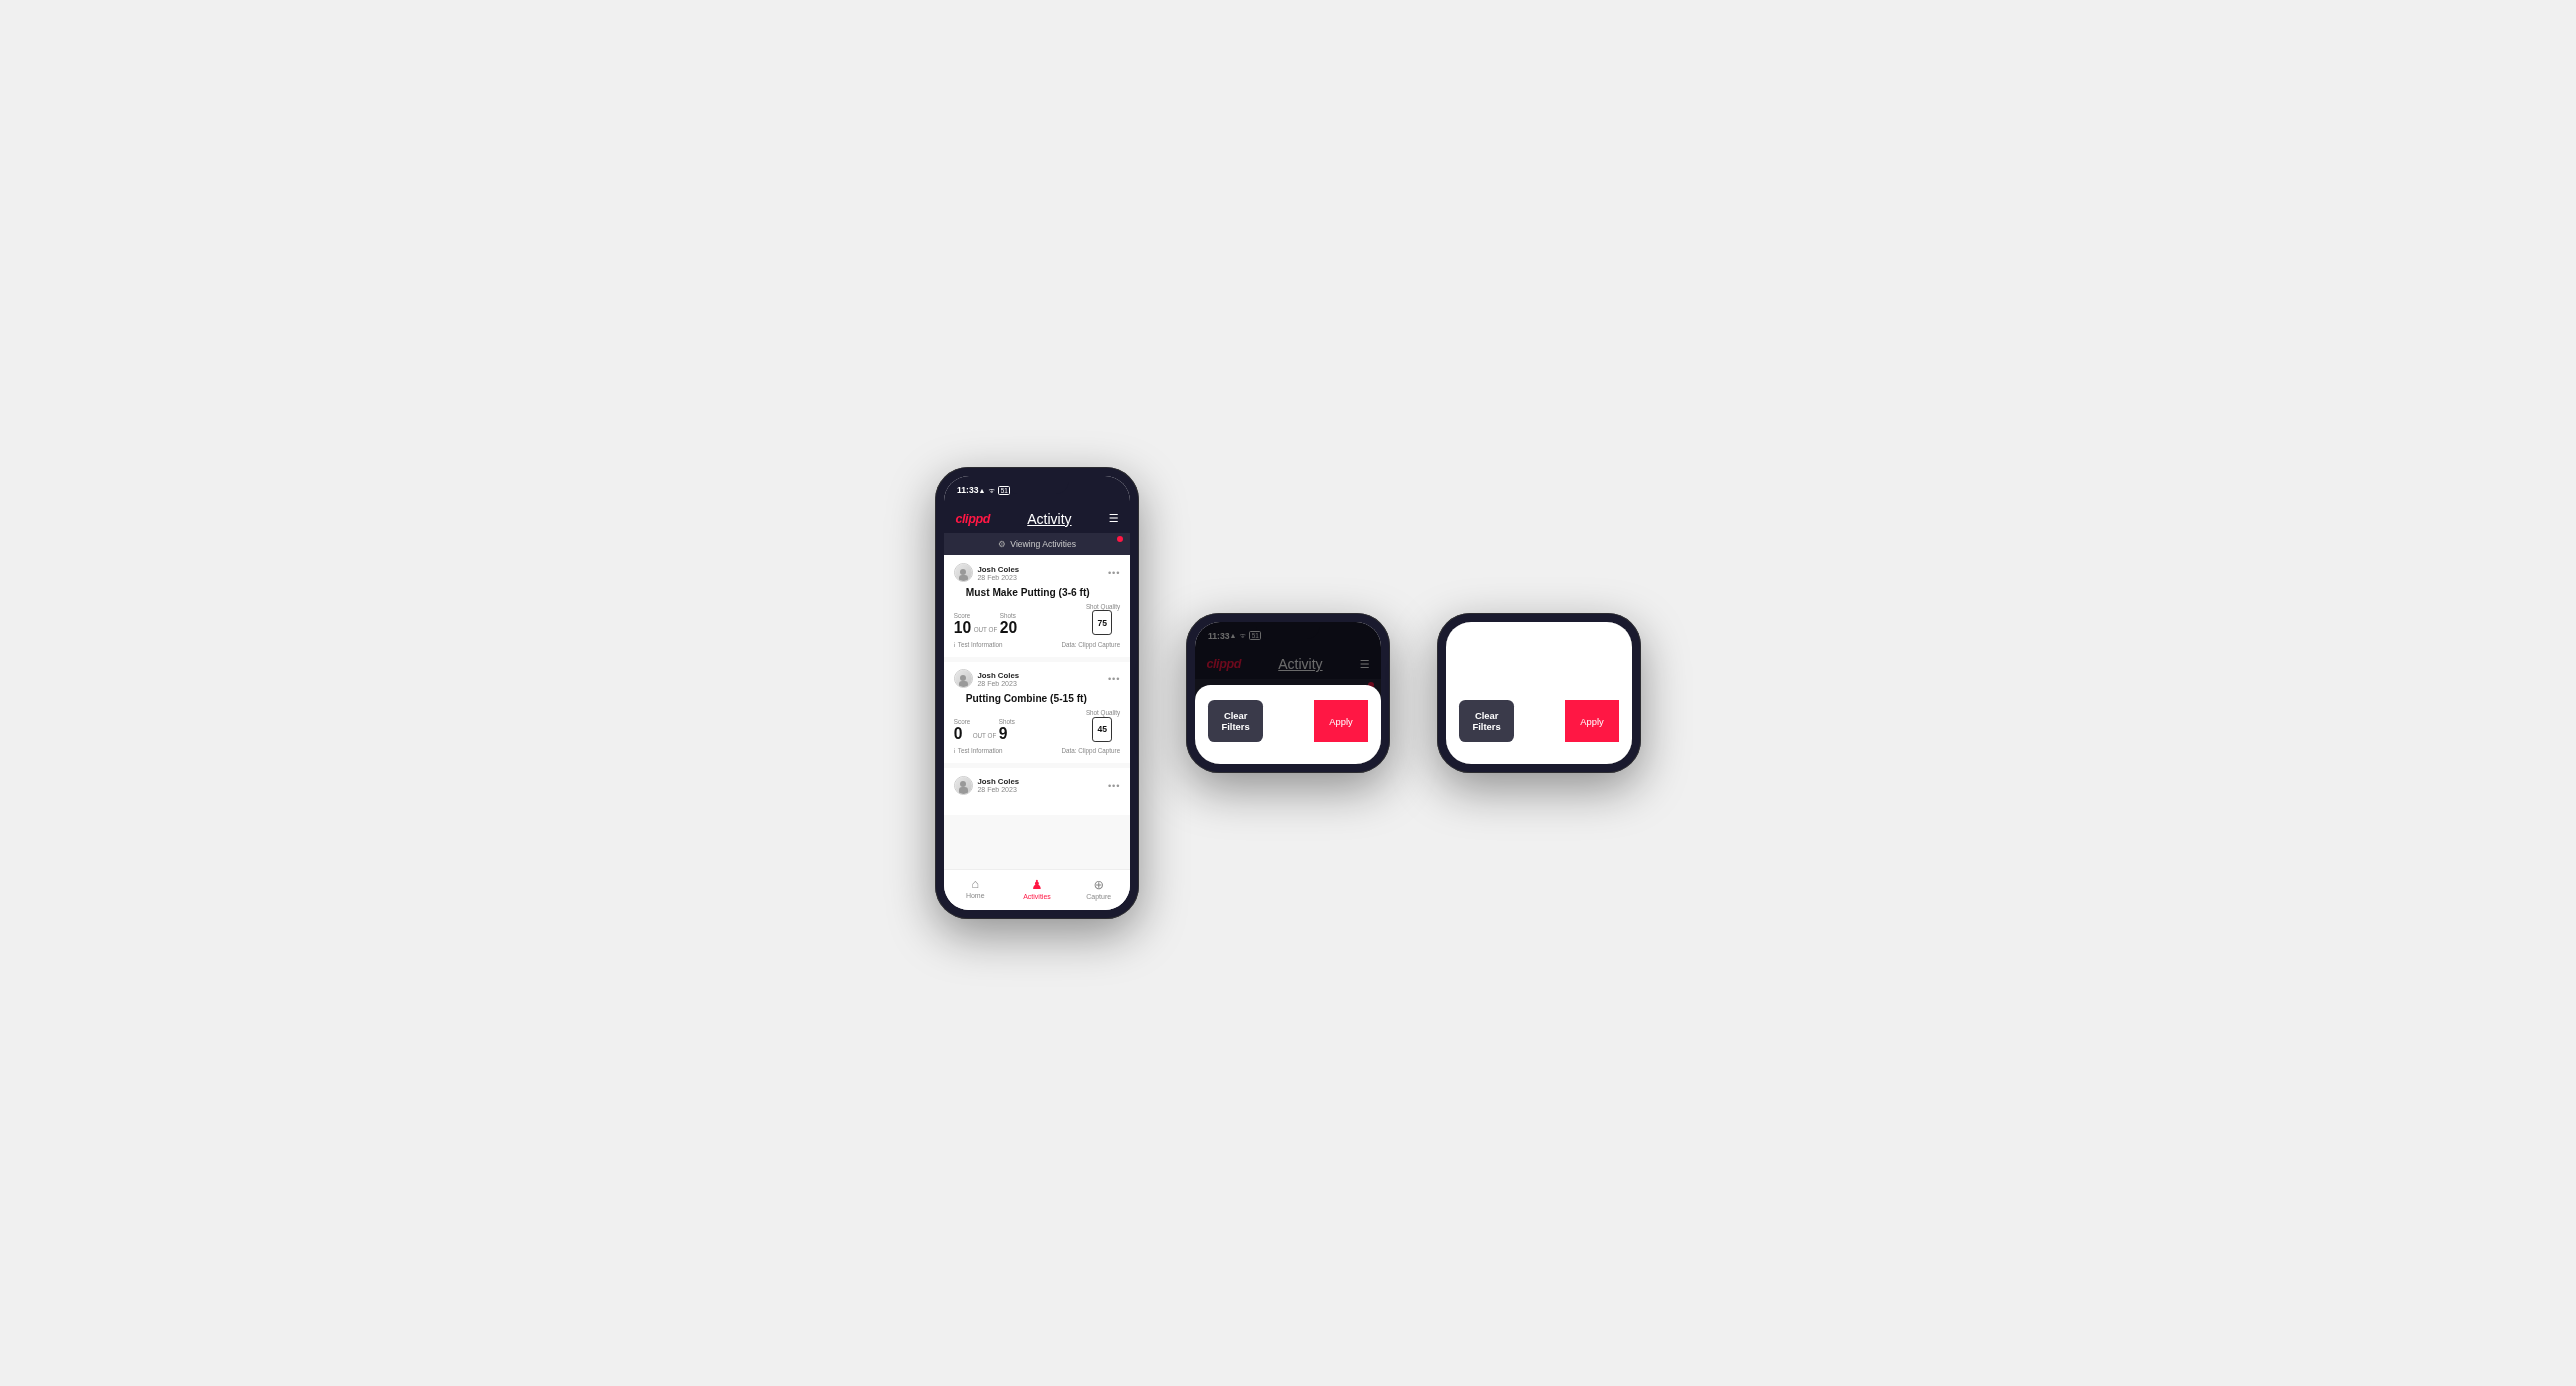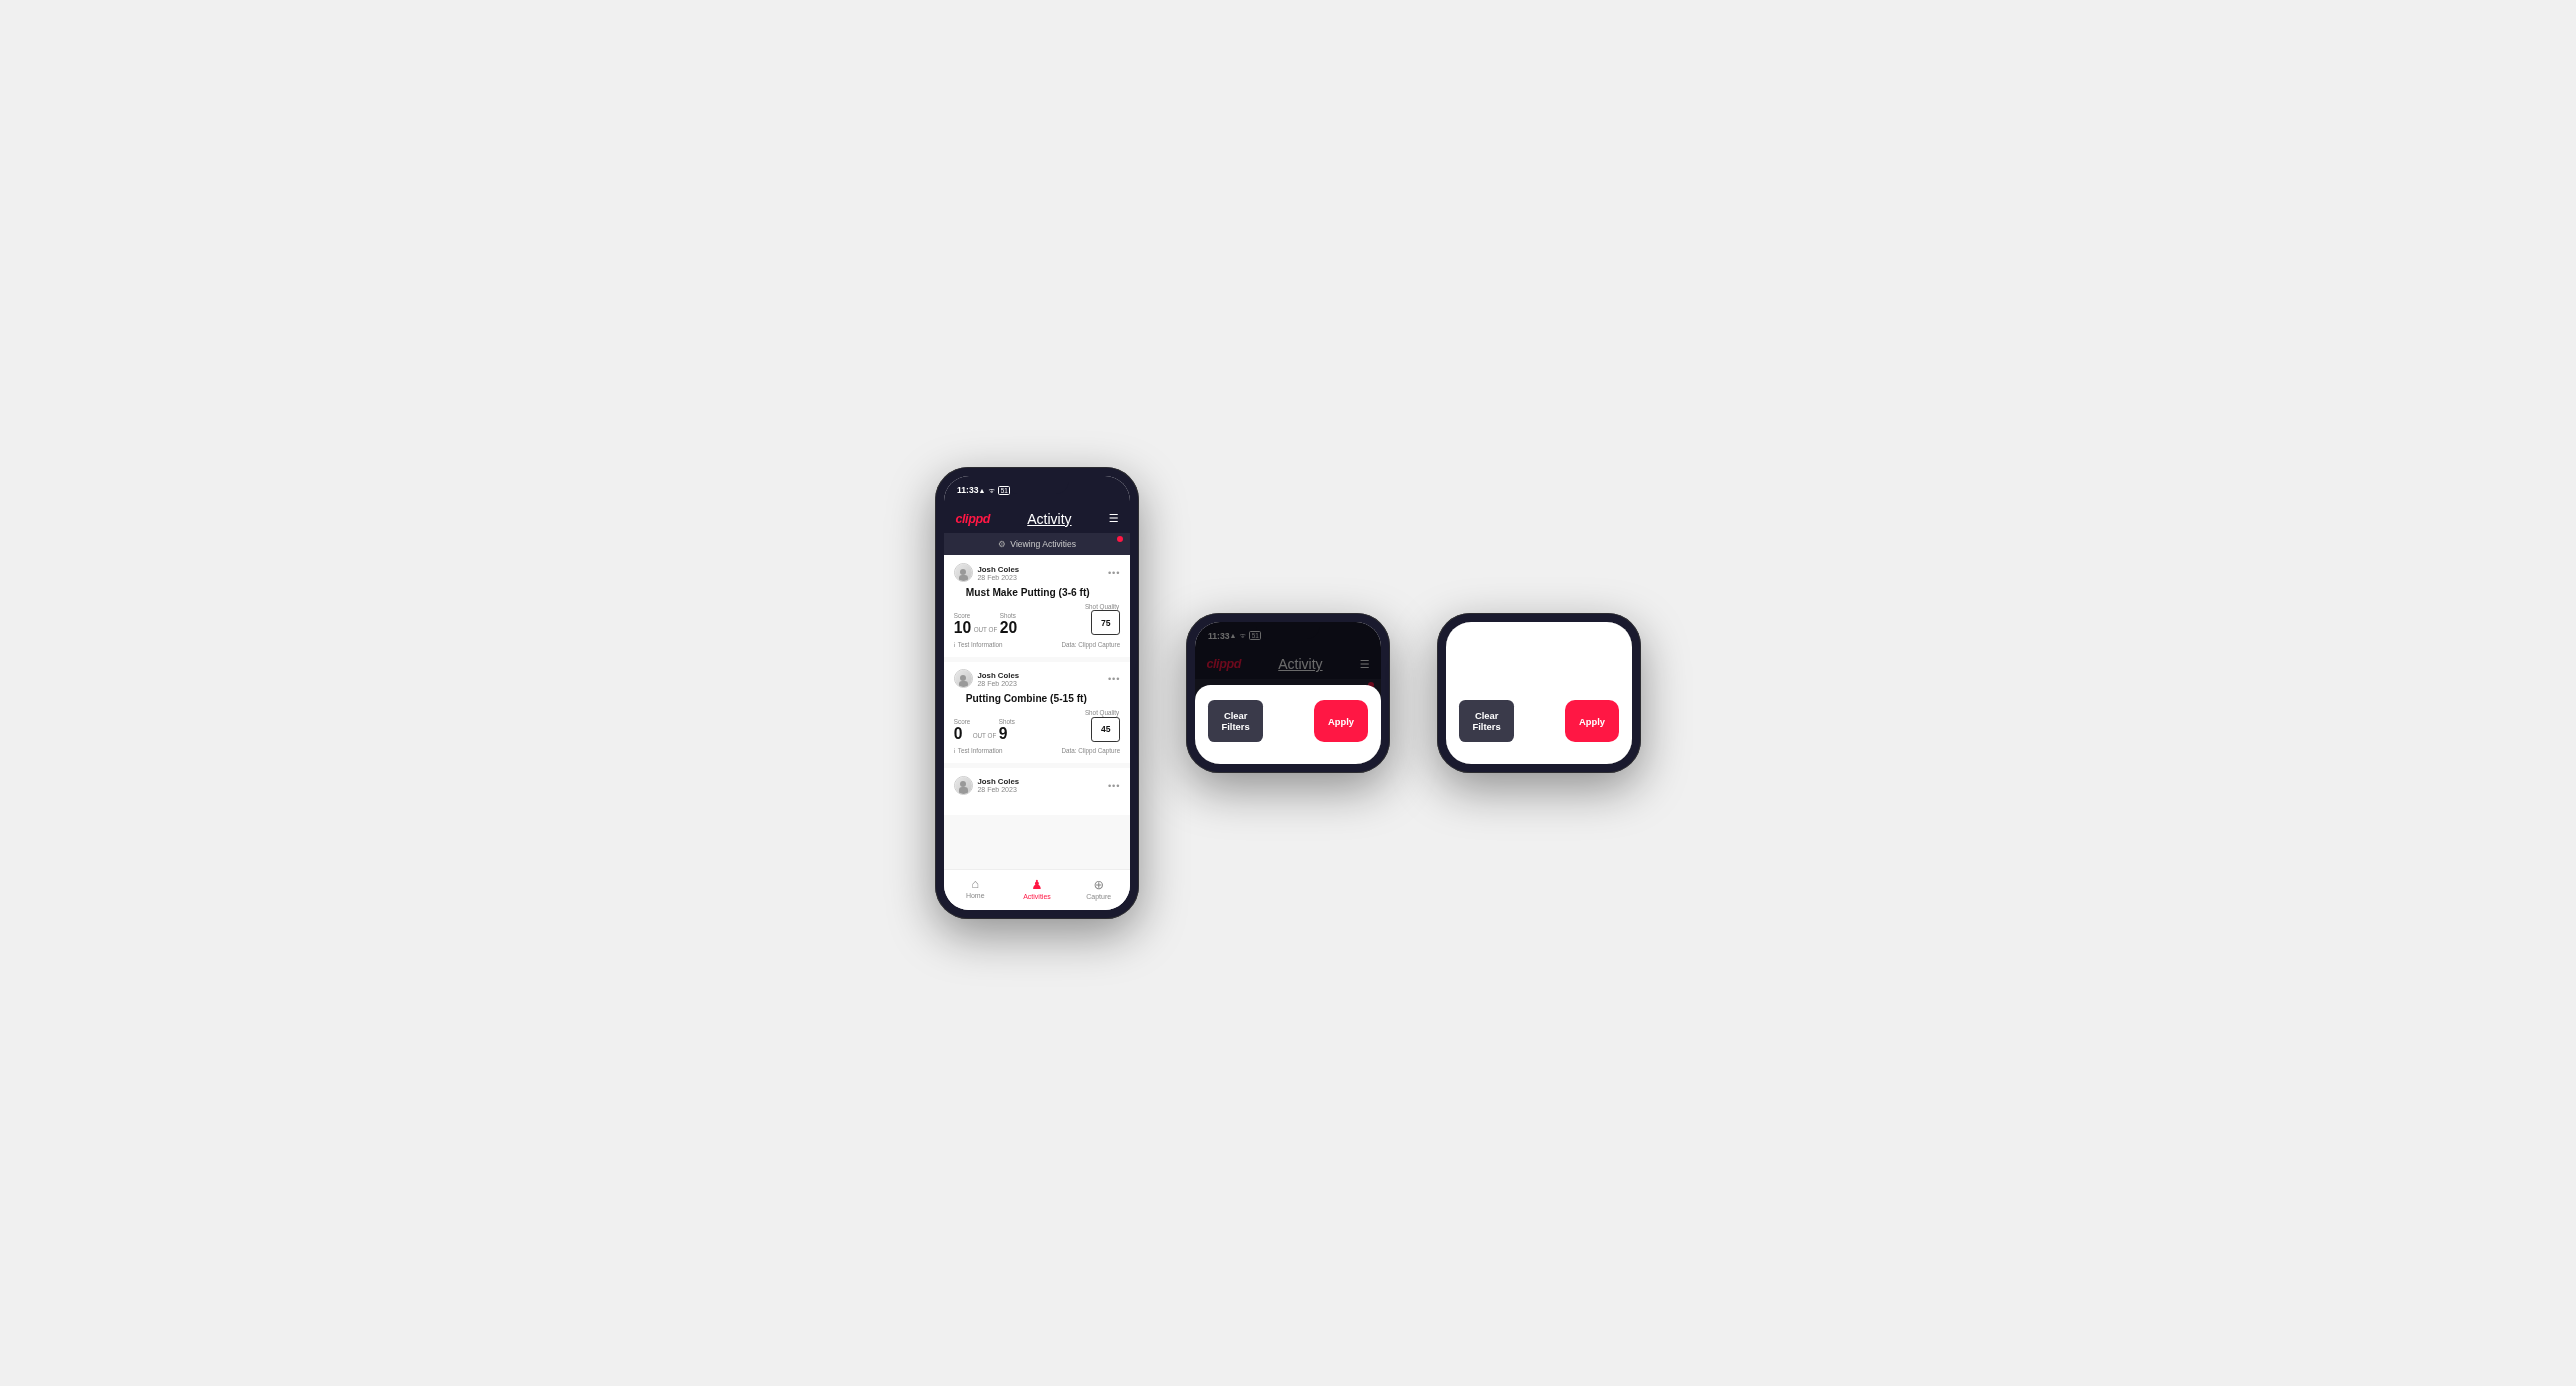--- a/index.html
+++ b/index.html
@@ -226,21 +226,21 @@
     }
     .stat-out-of {
       font-size: 6.3px;
       color: #888;
       align-self: flex-end;
       margin-bottom: 2.4px;
       margin-left: 2.4px;
       margin-right: 2.4px;
     }
     .shot-quality-badge {
-      width: 29px;
+      width: 20px;
       height: 25px;
       border: 1.6px solid #333;
       border-radius: 3.1px;
       display: flex;
       align-items: center;
       justify-content: center;
       font-size: 8.6px;
       font-weight: 700;
       color: #111;
       margin-left: 6.3px;
@@ -343,24 +343,24 @@
       color: #fff;
       font-size: 9.4px;
       font-weight: 600;
       cursor: pointer;
     }
     .btn-apply {
       flex: 1;
       padding: 9.4px;
       background: #ff1744;
       border: none;
-      border-radius: 10px;
+      border-radius: 0;
       color: #fff;
       font-size: 9.4px;
-      font-weight: 700;
+      font-weight: 400;
       cursor: pointer;
       margin-left: 43px;
     }
 
     
     .dimmed {
       filter: brightness(0.6);
     }
   </style>
 </head>

